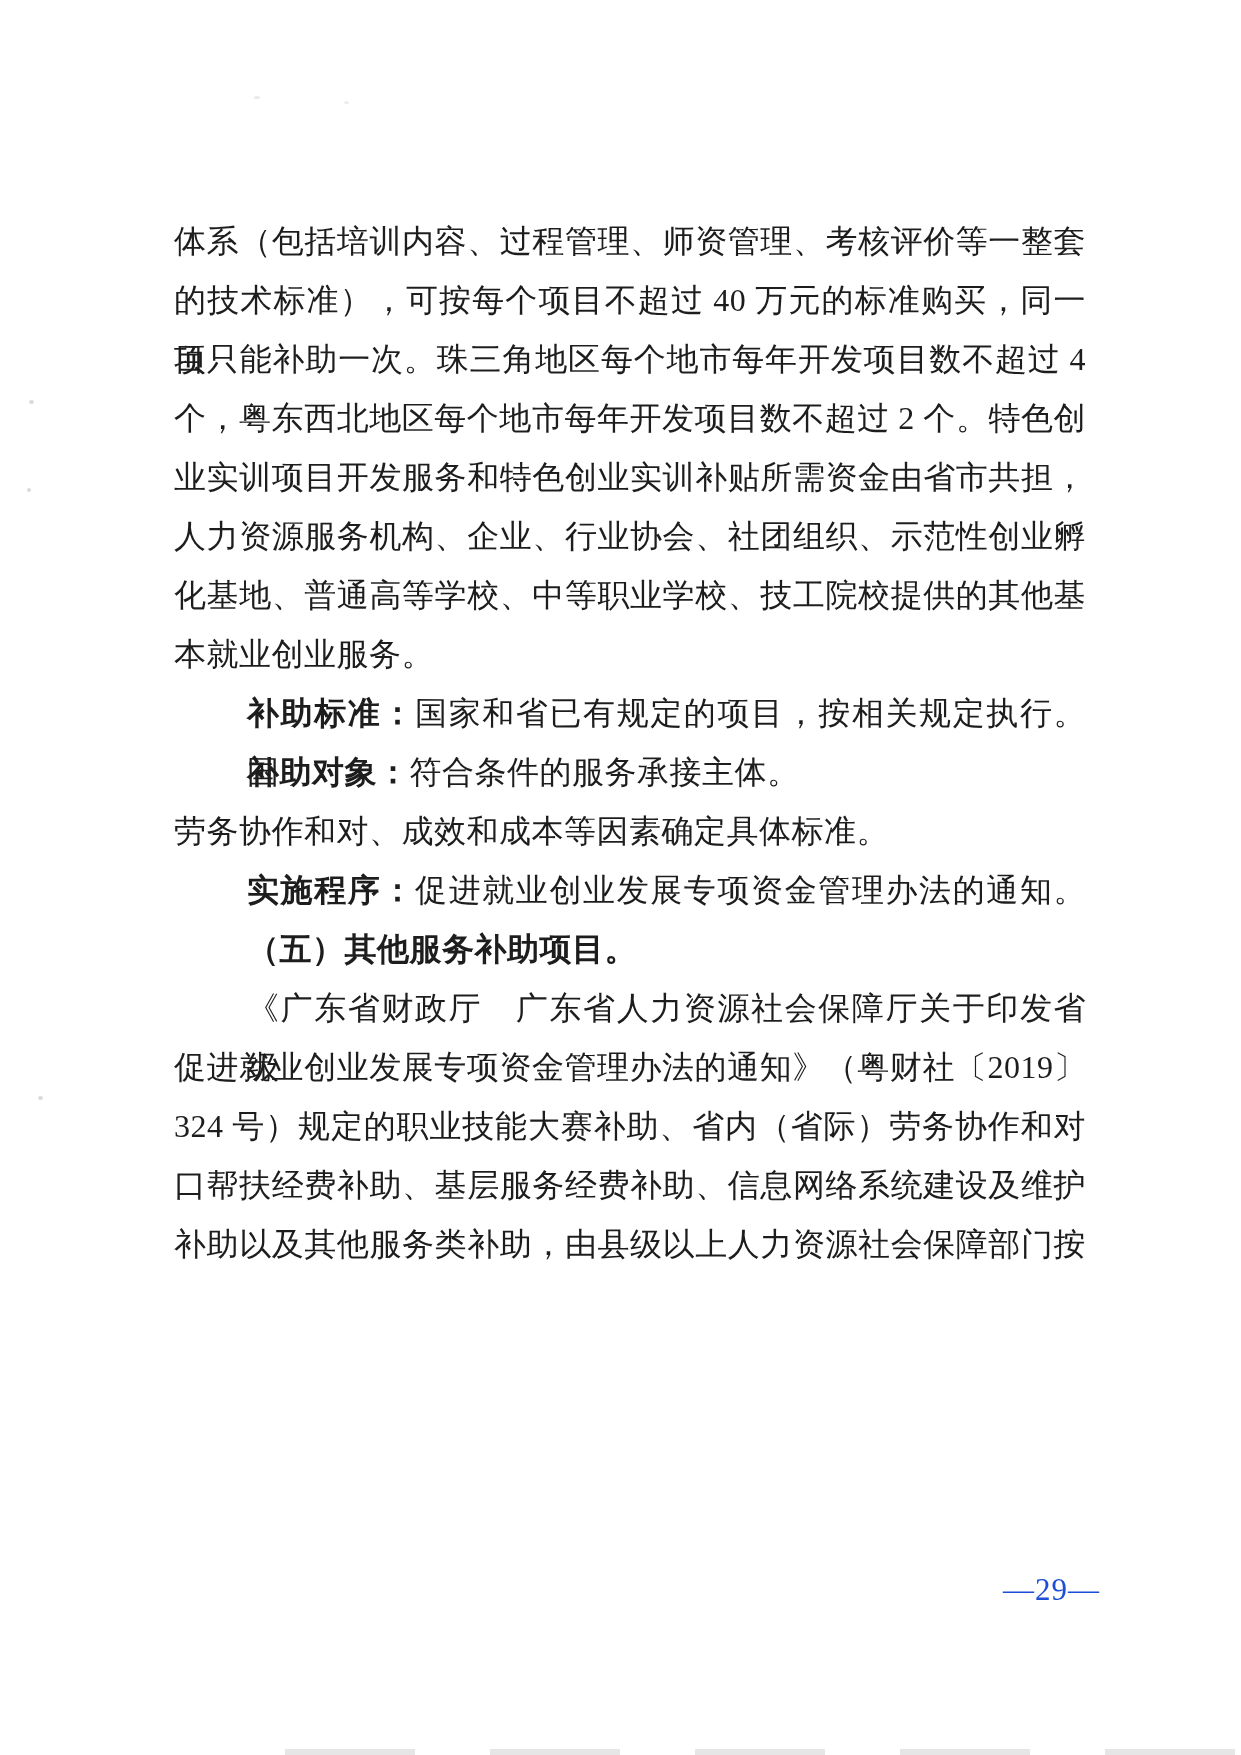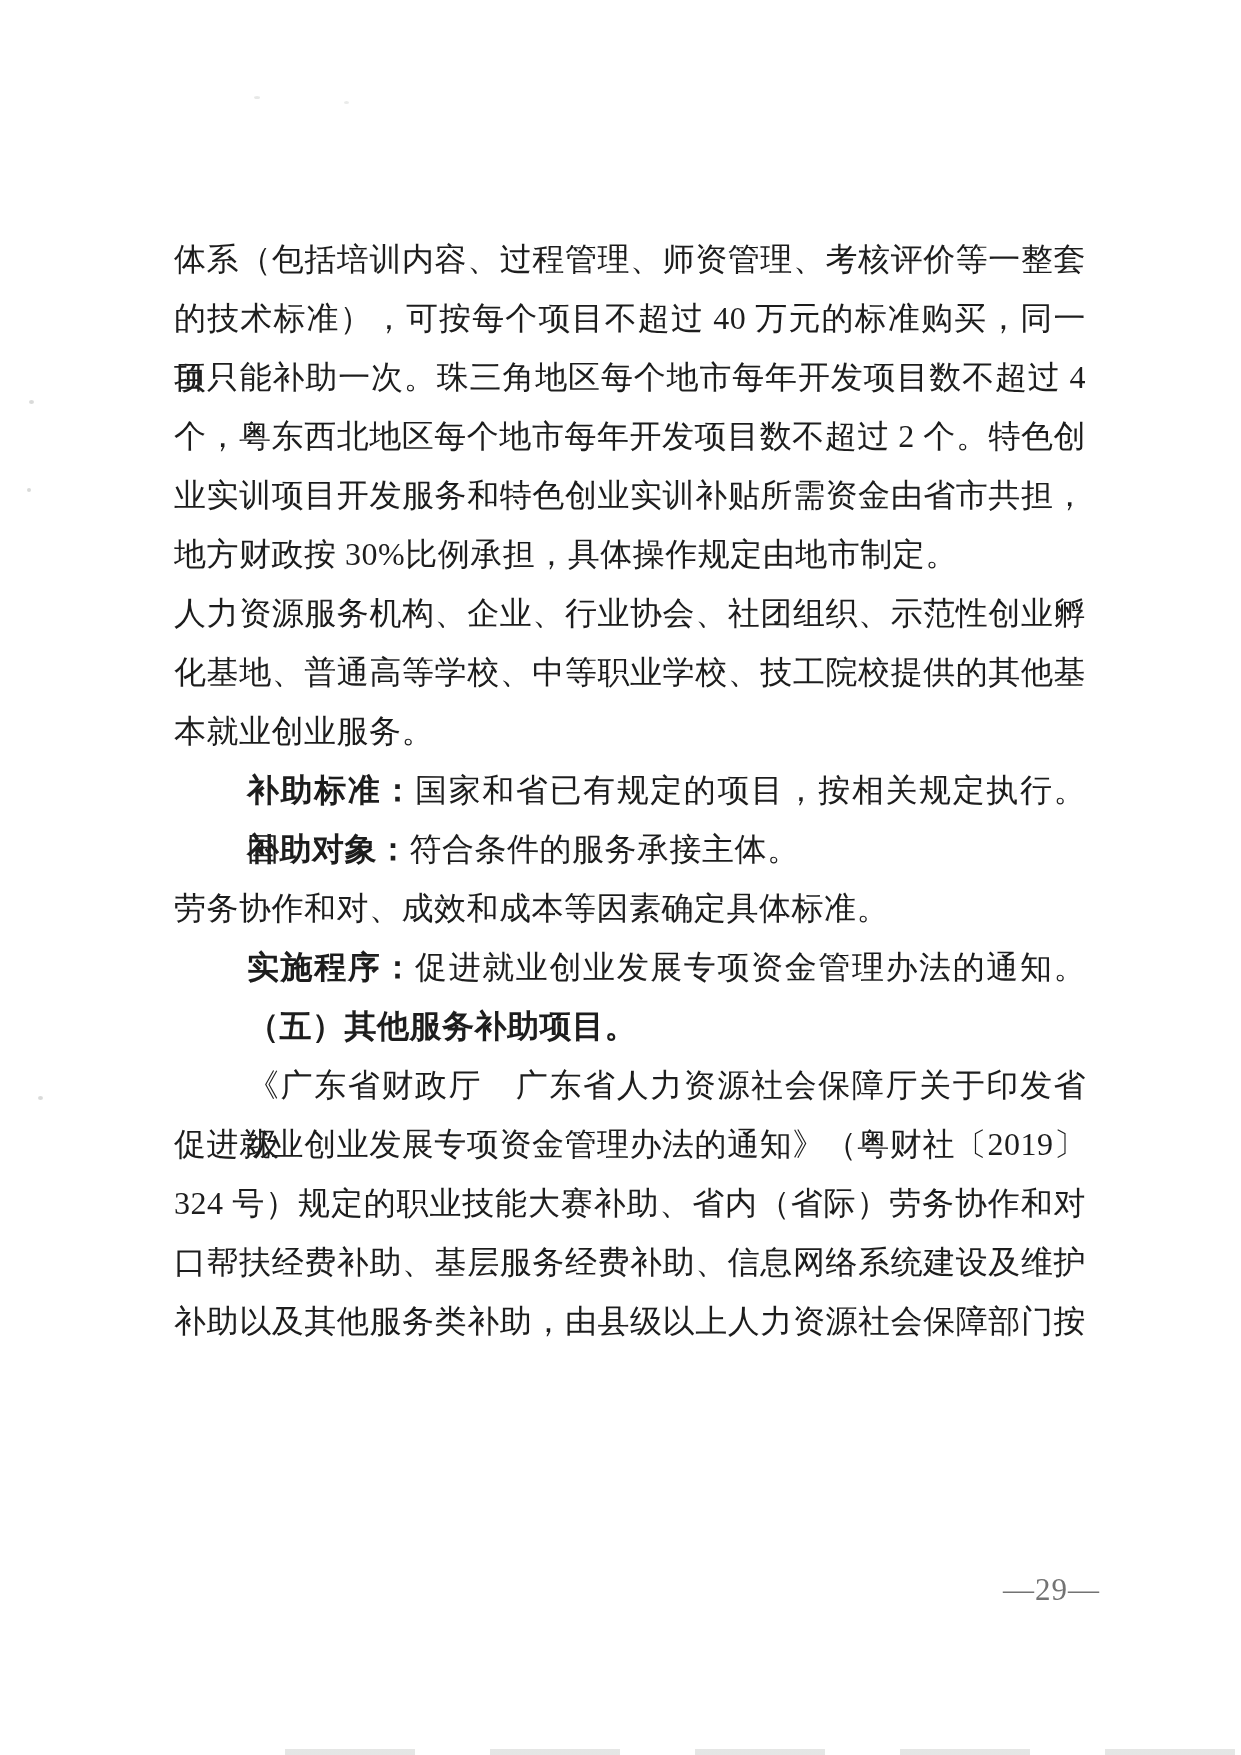--- a/index.html
+++ b/index.html
@@ -6,21 +6,21 @@
   #page{
     position:relative;
     width:1241px;height:1755px;
     background:#ffffff;
     overflow:hidden;
     font-family:"Liberation Serif","DejaVu Serif",serif;
     color:#1d1d1d;
   }
   #textblock{
     position:absolute;
-    left:174px;top:230px;
+    left:174px;top:212px;
     width:912px;
   }
   .line{
     width:912px;
     height:59px;
     line-height:59px;
     font-size:32px;
     letter-spacing:0.5px;
     white-space:nowrap;
     box-sizing:border-box;
@@ -32,21 +32,21 @@
     text-justify:inter-character;
   }
   .ind{padding-left:73px;}
   .b{font-weight:700;}
   #page-number{
     position:absolute;
     top:1572px;
     right:141px;
     font-size:31px;
     letter-spacing:1px;
-    color:#737373;
+    color:#1d4ed8;
   }
   
   .speck{position:absolute;background:#b9bcba;border-radius:50%;opacity:.55;}
   #bottom-edge{
     position:absolute;
     left:285px;right:0;bottom:0;height:6px;
     background:repeating-linear-gradient(90deg,
       rgba(150,156,152,.45) 0px, rgba(150,156,152,.45) 130px,
       rgba(255,255,255,0) 130px, rgba(255,255,255,0) 205px);
     opacity:.55;
@@ -56,21 +56,20 @@
 <body>
 
 <div id="page">
 
   <div id="textblock">
     <div class="line j">体系（包括培训内容、过程管理、师资管理、考核评价等一整套</div>
     <div class="line j">的技术标准），可按每个项目不超过 40 万元的标准购买，同一项</div>
     <div class="line j">目只能补助一次。珠三角地区每个地市每年开发项目数不超过 4</div>
     <div class="line j">个，粤东西北地区每个地市每年开发项目数不超过 2 个。特色创</div>
     <div class="line j">业实训项目开发服务和特色创业实训补贴所需资金由省市共担，</div>
-    <div class="line">地方财政按 30%比例承担，具体操作规定由地市制定。</div>
     <div class="line j">人力资源服务机构、企业、行业协会、社团组织、示范性创业孵</div>
     <div class="line j">化基地、普通高等学校、中等职业学校、技工院校提供的其他基</div>
     <div class="line">本就业创业服务。</div>
     <div class="line j ind"><span class="b">补助标准：</span><span>国家和省已有规定的项目，按相关规定执行。国</span></div>
     <div class="line ind"><span class="b">补助对象：</span><span>符合条件的服务承接主体。</span></div>
     <div class="line">劳务协作和对、成效和成本等因素确定具体标准。</div>
     <div class="line j ind"><span class="b">实施程序：</span><span>促进就业创业发展专项资金管理办法的通知。</span></div>
     <div class="line ind"><span class="b">（五）其他服务补助项目。</span><span></span></div>
     <div class="line j ind">《广东省财政厅　广东省人力资源社会保障厅关于印发省级</div>
     <div class="line j">促进就业创业发展专项资金管理办法的通知》（粤财社〔2019〕</div>

